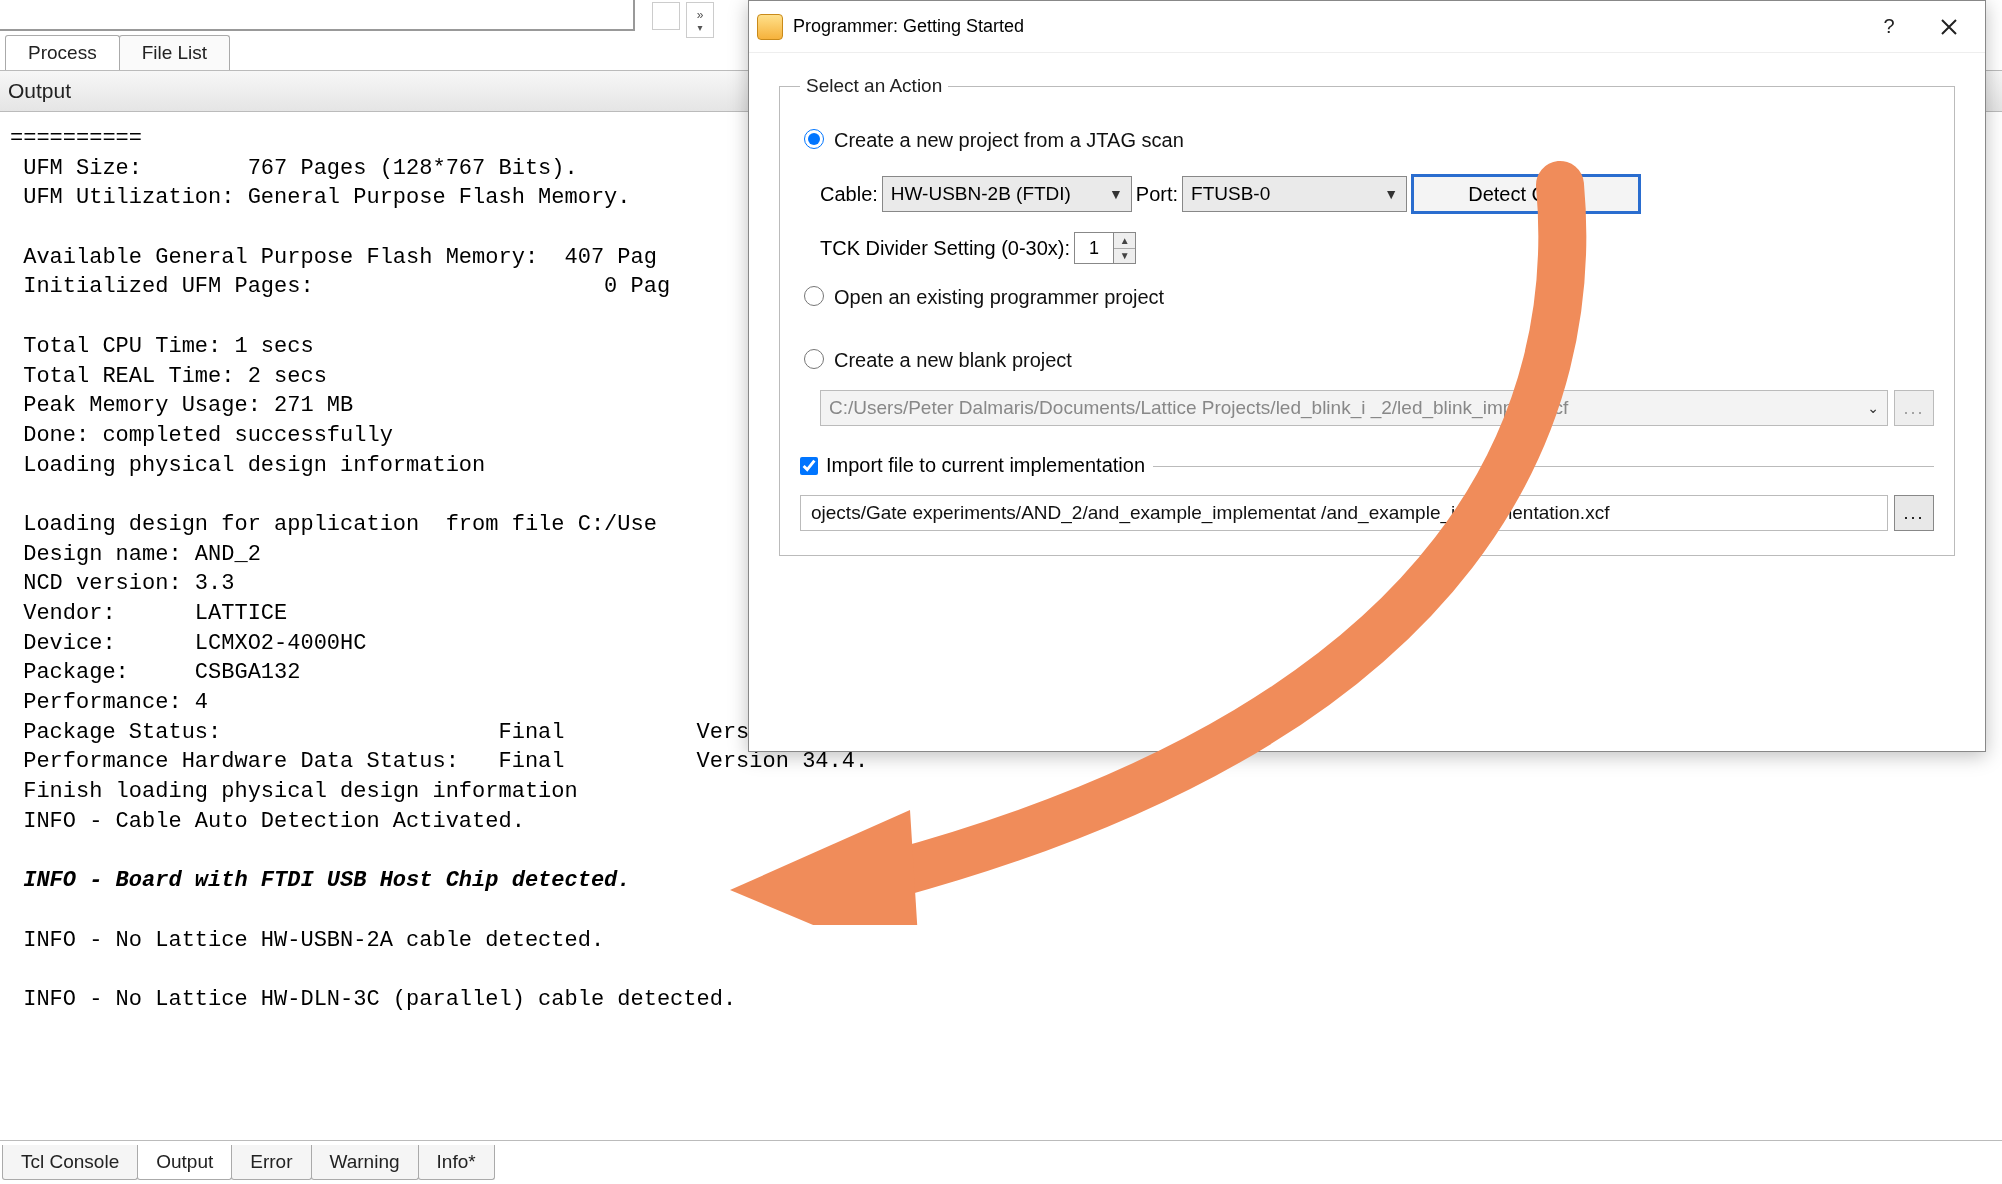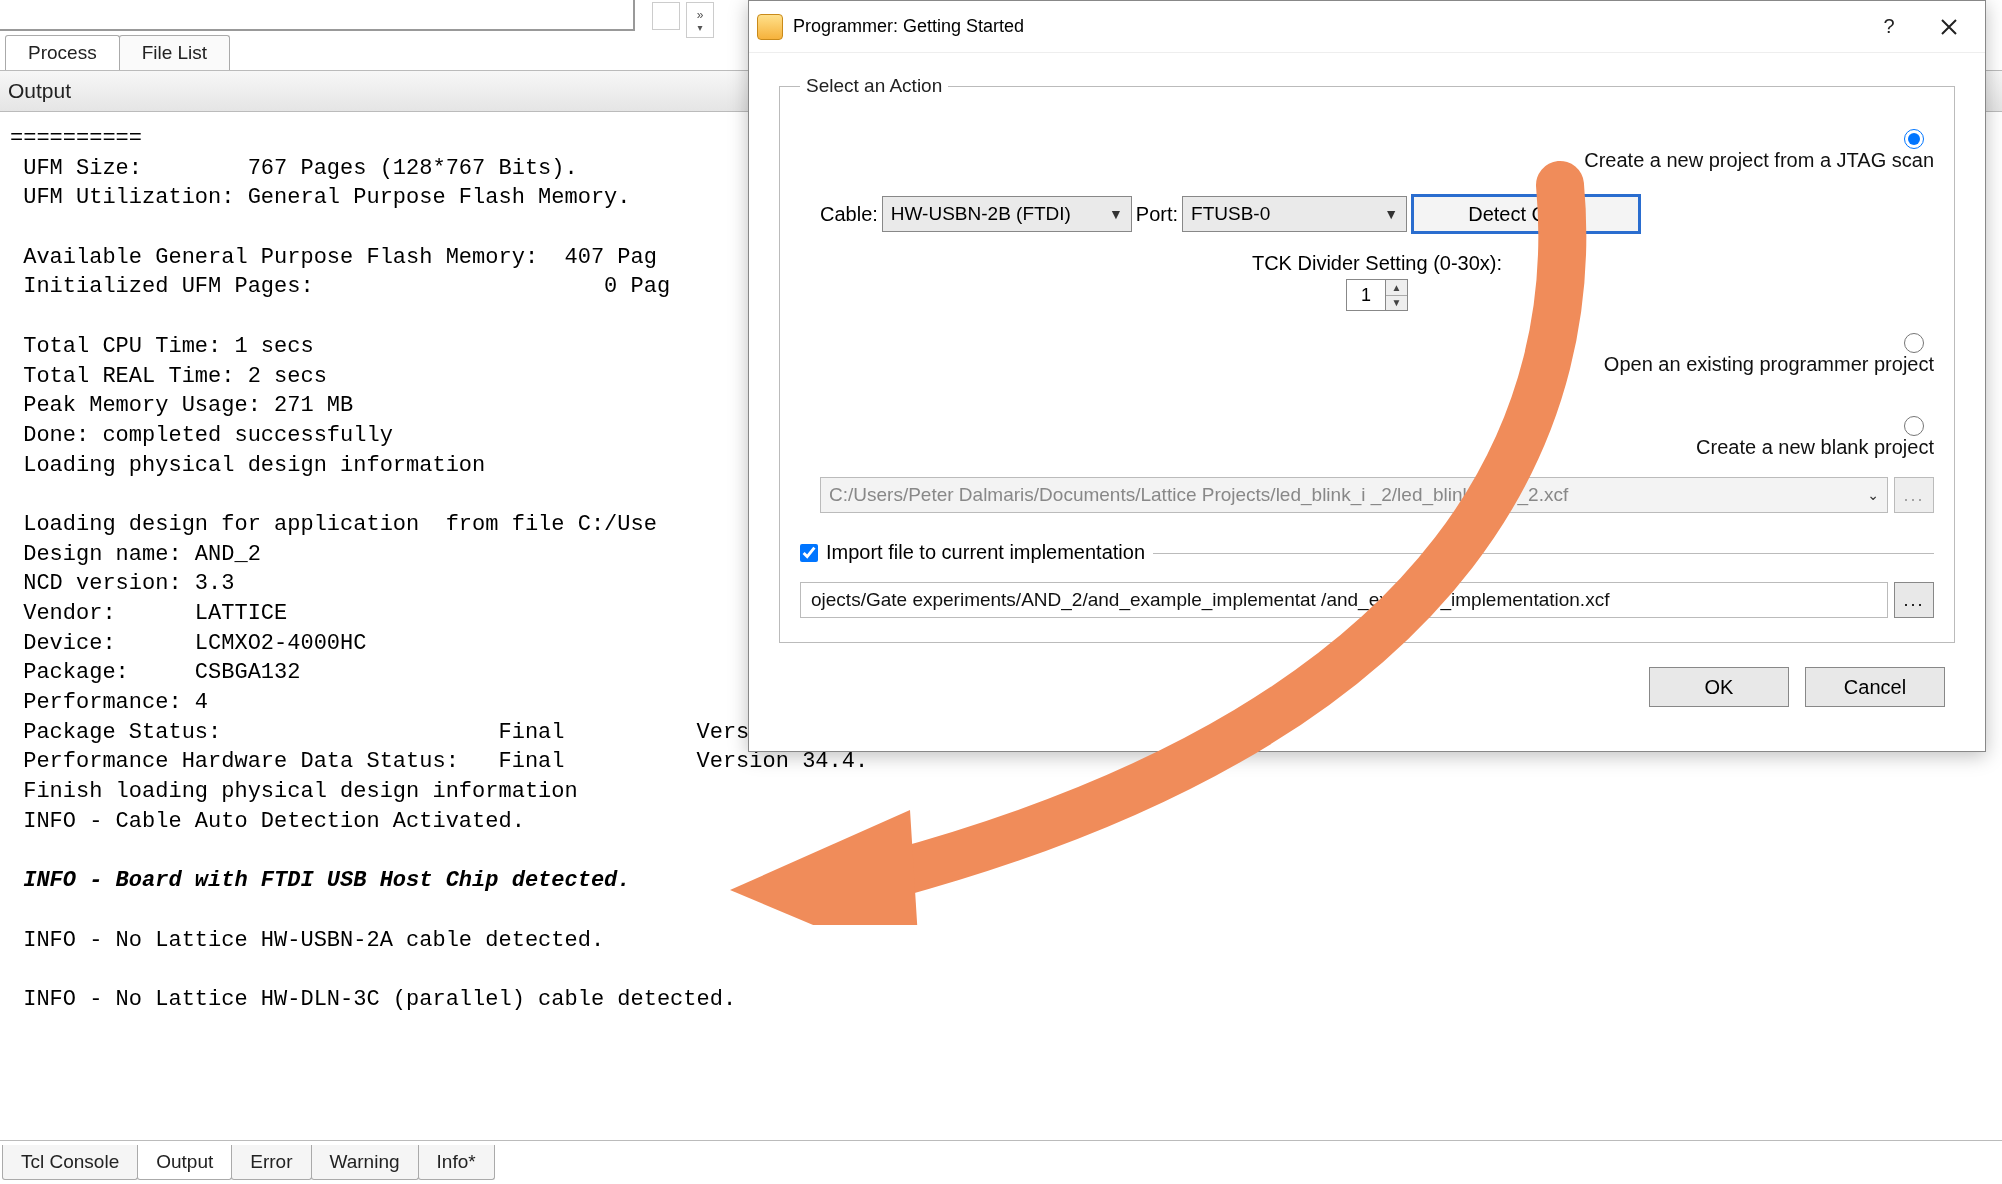--- a/index.html
+++ b/index.html
@@ -183,25 +183,24 @@
     padding: 18px 20px 24px 20px;
     position: relative;
   }
   fieldset.action-group > legend {
     font-size: 19px;
     padding: 0 6px;
     color: #222;
   }
   .radio-row {
     display: flex;
-    align-items: flex-end;
+    align-items: flex-start;
     margin: 14px 0 4px 4px;
     font-size: 20px;
     color: #111;
-    flex-direction: column;
   }
   .radio-row input[type=radio]{
     width:20px;height:20px;margin-right:10px;
   }
   .sub-row {
     display: flex;
     align-items: center;
     margin-left: 20px;
     margin-top: 22px;
     gap: 4px;
@@ -421,21 +420,21 @@
           <span class="arrow">▼</span>
         </div>
         <span>Port:</span>
         <div class="combo" style="width:225px">
           <span>FTUSB-0</span>
           <span class="arrow">▼</span>
         </div>
         <div class="btn primary" style="width:230px">Detect Cable</div>
       </div>
 
-      <div class="sub-row" style="margin-top:18px;flex-direction:column;">
+      <div class="sub-row" style="margin-top:18px;">
         <span>TCK Divider Setting (0-30x):</span>
         <div class="spin">
           <input value="1" style="">
           <div class="arrows">
             <div>▲</div>
             <div>▼</div>
           </div>
         </div>
       </div>
 
@@ -464,24 +463,20 @@
           <span>Import file to current implementation</span>
         </label>
         <div class="import-path-row">
           <div class="path-field enabled">ojects/Gate experiments/AND_2/and_example_implementat     /and_example_implementation.xcf</div>
           <div class="browse-btn">...</div>
         </div>
       </div>
 
     </fieldset>
 
-    <div class="dlg-footer">
-      <div class="btn" style="width:140px">OK</div>
-      <div class="btn" style="width:140px">Cancel</div>
-    </div>
   </div>
 </div>
 
 <svg class="annot-arrow" viewBox="0 0 870 770">
   <defs>
     <marker id="arrowhead" markerWidth="1" markerHeight="1" refX="0" refY="0"></marker>
   </defs>
   <path d="M 840 30
            C 860 250, 760 560, 170 720" stroke="#f08c5a" stroke-width="48" fill="none" stroke-linecap="round"></path>
   <polygon points="10,735 190,655 200,815" fill="#f08c5a"></polygon>

